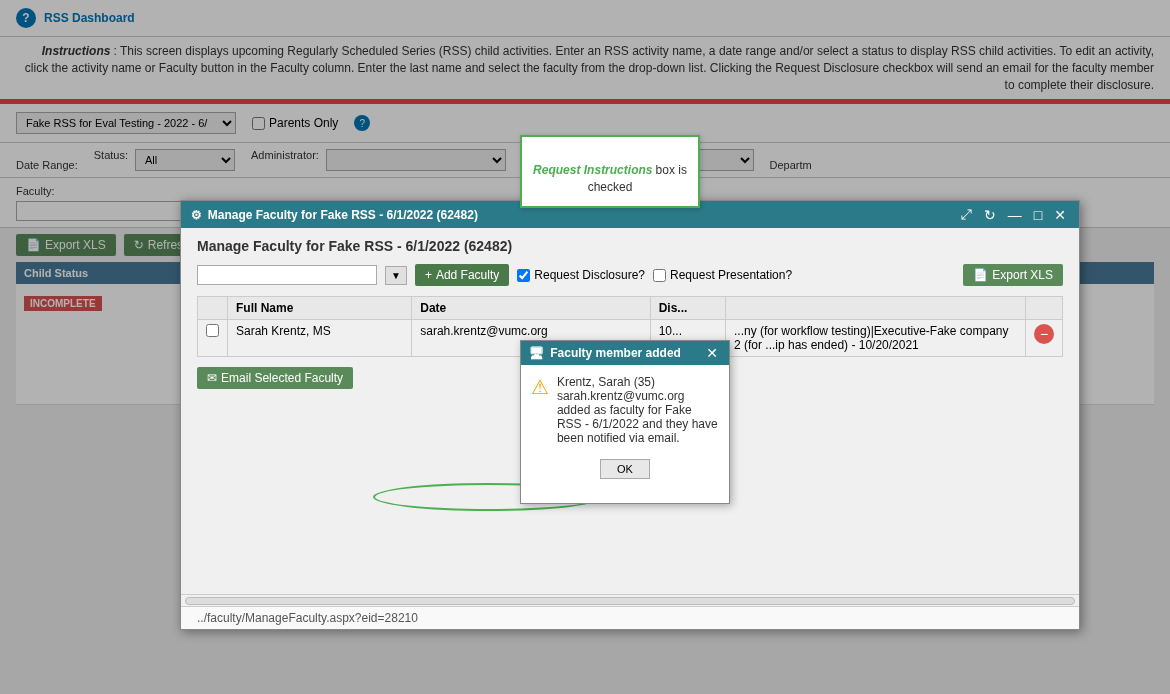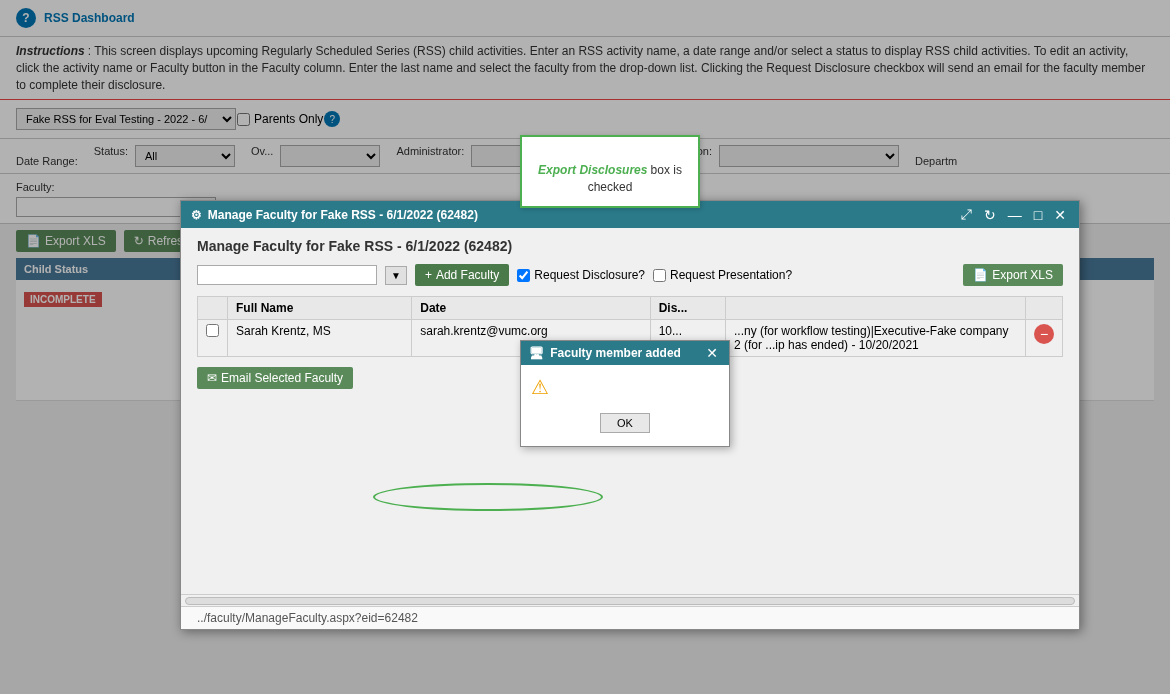--- a/index.html
+++ b/index.html
@@ -43,37 +43,38 @@
     .page-header-title {
       color: #0077b6;
       font-size: 12px;
       font-weight: bold;
     }
 
     
     .instructions-bar {
       background: #fff;
       padding: 6px 16px;
-      border-bottom: 1px solid #ef4444;
+      border-bottom: 5px solid #ef4444;
       font-size: 11px;
       color: #333;
       line-height: 1.4;
+      text-align: right;
     }
     .instructions-bar em {
       font-style: italic;
       font-weight: bold;
     }
 
     
     .filter-row {
       background: #fff;
       padding: 8px 16px;
       display: flex;
       align-items: center;
-      gap: 1px;
+      gap: 16px;
       border-bottom: 1px solid #ccc;
     }
     .filter-select {
       border: 1px solid #aaa;
       padding: 3px 5px;
       font-size: 11px;
       width: 220px;
     }
     .parents-only-label {
       font-size: 11px;
@@ -397,21 +398,21 @@
       color: #333;
       display: flex;
       gap: 8px;
     }
     .alert-icon {
       font-size: 20px;
       color: #f0a000;
       flex-shrink: 0;
     }
     .alert-dialog-footer {
-      padding: 4px 10px 13px;
+      padding: 4px 10px 24px;
       text-align: center;
     }
     .btn-ok {
       background: #e8e8e8;
       border: 1px solid #aaa;
       padding: 3px 16px;
       font-size: 11px;
       cursor: pointer;
     }
 
@@ -476,26 +477,20 @@
   </div>
 
   <div class="fields-row">
     <div class="field-group">
       <span class="field-label">Date Range:</span>
     </div>
     <div class="field-group">
       <span class="field-label">Status:</span>
       <select class="field-select">
         <option>All</option>
-      </select>
-    </div>
-    <div class="field-group">
-      <span class="field-label">Ov...</span>
-      <select class="field-select">
-        <option></option>
       </select>
     </div>
     <div class="field-group">
       <span class="field-label">Administrator:</span>
       <select class="field-select field-select-wide">
         <option></option>
       </select>
     </div>
     <div class="field-group">
       <span class="field-label">Location:</span>
@@ -550,21 +545,21 @@
             <div>Case Co...</div>
           </td>
           <td></td>
         </tr>
       </tbody>
     </table>
   </div>
 
   <div class="callout-box">
     <br>
-    <span class="highlight-text">Export Disclosures</span>
+    <span class="highlight-text">Request Instructions</span>
     <span>box is checked</span>
   </div>
 
   <div class="modal-overlay"></div>
 
   <div class="modal-window">
     <div class="modal-titlebar">
       <div class="modal-title-left">
         <span>⚙</span>
         <span>Manage Faculty for Fake RSS - 6/1/2022 (62482)</span>
@@ -639,33 +634,34 @@
           <span>Email Selected Faculty</span>
         </button>
       </div>
     </div>
 
     <div class="scrollbar-area">
       <div class="scrollbar-track"></div>
     </div>
 
     <div class="modal-footer">
-      <span>../faculty/ManageFaculty.aspx?eid=62482</span>
+      <span>../faculty/ManageFaculty.aspx?eid=28210</span>
     </div>
   </div>
 
   <div class="alert-dialog">
     <div class="alert-dialog-title">
       <div class="alert-dialog-title-left">
         <span>🖥</span>
         <span>Faculty member added</span>
       </div>
       <button class="modal-ctrl-btn">✕</button>
     </div>
     <div class="alert-dialog-body">
       <span class="alert-icon">⚠</span>
+      <span>Krentz, Sarah (35)<br>sarah.krentz@vumc.org added as faculty for Fake RSS - 6/1/2022 and they have been notified via email.</span>
     </div>
     <div class="alert-dialog-footer">
       <button class="btn-ok">OK</button>
     </div>
   </div>
 
 </div>
 
 </body></html>

